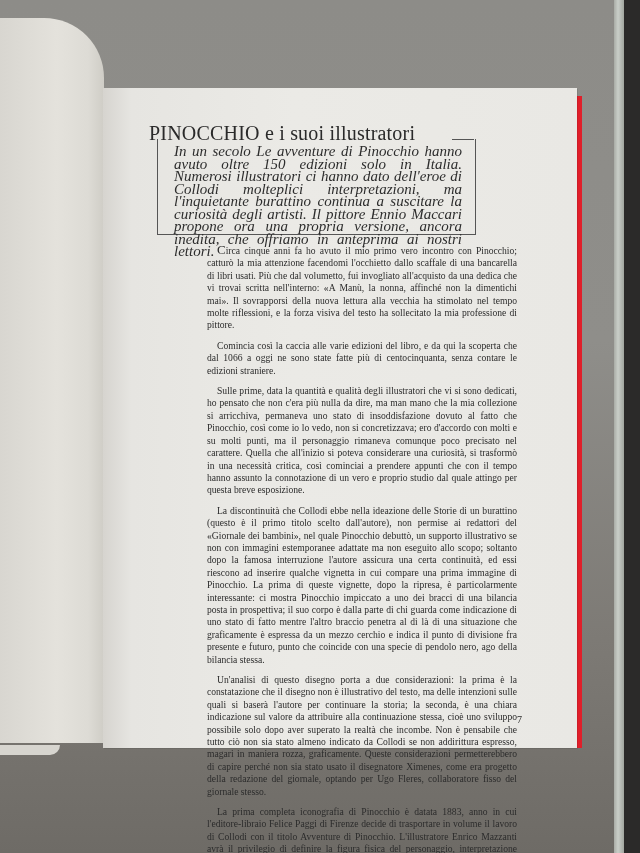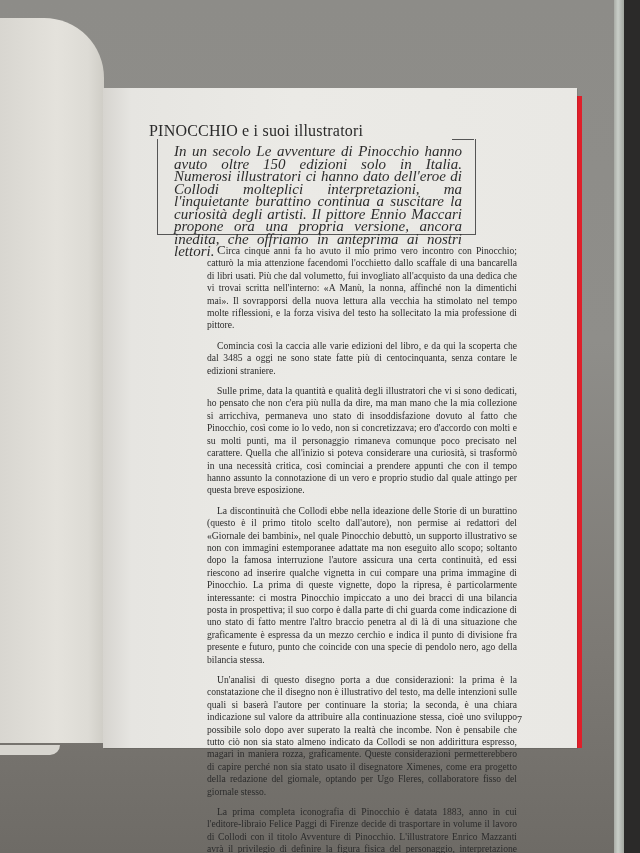--- a/index.html
+++ b/index.html
@@ -29,21 +29,21 @@
     position:absolute; left:575px; top:96px; width:7px; height:652px;
     background:#e01f2a;
   }
   .page {
     position:absolute; left:103px; top:88px; width:474px; height:660px;
     background: linear-gradient(90deg,#d6d4cf 0%,#e6e5e1 6%,#ebeae6 40%,#e9e8e4 100%);
     box-shadow: 1px 1px 0 rgba(0,0,0,0.08);
   }
   .title {
     position:absolute; left:46px; top:34px;
-    font-size:16px; color:#2a2a2a; letter-spacing:0.2px; white-space:nowrap;
+    font-size:20px; color:#2a2a2a; letter-spacing:0.2px; white-space:nowrap;
   }
   .title-rule {
     position:absolute; left:349px; top:51px; width:22px; height:1px; background:#555;
   }
   .box {
     position:absolute; left:54px; top:51px; width:317px; height:95px;
     border-left:1px solid #555; border-right:1px solid #555; border-bottom:1px solid #555;
   }
   .box-text {
     position:absolute; left:16px; top:6px; width:288px;
@@ -72,21 +72,21 @@
 
 <div class="page">
   <div class="title">PINOCCHIO e i suoi illustratori</div>
   <div class="title-rule"></div>
   <div class="box">
     <div class="box-text">In un secolo Le avventure di Pinocchio hanno avuto oltre 150 edizioni solo in Italia. Numerosi illustratori ci hanno dato dell'eroe di Collodi molteplici interpretazioni, ma l'inquietante burattino continua a suscitare la curiosità degli artisti. Il pittore Ennio Maccari propone ora una propria versione, ancora inedita, che offriamo in anteprima ai nostri lettori.</div>
   </div>
 
   <div class="body-text">
     <p class="first"><span class="dropcap">C</span><span>irca cinque anni fa ho avuto il mio primo vero incontro con Pinocchio; catturò la mia attenzione facendomi l'occhietto dallo scaffale di una bancarella di libri usati. Più che dal volumetto, fui invogliato all'acquisto da una dedica che vi trovai scritta nell'interno: «A Manù, la nonna, affinché non la dimentichi mai». Il sovrapporsi della nuova lettura alla vecchia ha stimolato nel tempo molte riflessioni, e la forza visiva del testo ha sollecitato la mia professione di pittore.</span></p>
-    <p>Comincia così la caccia alle varie edizioni del libro, e da qui la scoperta che dal 3485 a oggi ne sono state fatte più di centocinquanta, senza contare le edizioni straniere.</p>
+    <p>Comincia così la caccia alle varie edizioni del libro, e da qui la scoperta che dal 1066 a oggi ne sono state fatte più di centocinquanta, senza contare le edizioni straniere.</p>
     <p>Sulle prime, data la quantità e qualità degli illustratori che vi si sono dedicati, ho pensato che non c'era più nulla da dire, ma man mano che la mia collezione si arricchiva, permaneva uno stato di insoddisfazione dovuto al fatto che Pinocchio, così come io lo vedo, non si concretizzava; ero d'accordo con molti e su molti punti, ma il personaggio rimaneva comunque poco precisato nel carattere. Quella che all'inizio si poteva considerare una curiosità, si trasformò in una necessità critica, così cominciai a prendere appunti che con il tempo hanno assunto la connotazione di un vero e proprio studio dal quale attingo per questa breve esposizione.</p>
     <p>La discontinuità che Collodi ebbe nella ideazione delle Storie di un burattino (questo è il primo titolo scelto dall'autore), non permise ai redattori del «Giornale dei bambini», nel quale Pinocchio debuttò, un supporto illustrativo se non con immagini estemporanee adattate ma non eseguito allo scopo; soltanto dopo la famosa interruzione l'autore assicura una certa continuità, ed essi riescono ad inserire qualche vignetta in cui compare una prima immagine di Pinocchio. La prima di queste vignette, dopo la ripresa, è particolarmente interessante: ci mostra Pinocchio impiccato a uno dei bracci di una bilancia posta in prospettiva; il suo corpo è dalla parte di chi guarda come indicazione di uno stato di fatto mentre l'altro braccio penetra al di là di una situazione che graficamente è espressa da un mezzo cerchio e indica il punto di divisione fra presente e futuro, punto che coincide con una specie di pendolo nero, ago della bilancia stessa.</p>
     <p>Un'analisi di questo disegno porta a due considerazioni: la prima è la constatazione che il disegno non è illustrativo del testo, ma delle intenzioni sulle quali si baserà l'autore per continuare la storia; la seconda, è una chiara indicazione sul valore da attribuire alla continuazione stessa, cioè uno sviluppo possibile solo dopo aver superato la realtà che incombe. Non è pensabile che tutto ciò non sia stato almeno indicato da Collodi se non addirittura espresso, magari in maniera rozza, graficamente. Queste considerazioni permetterebbero di capire perché non sia stato usato il disegnatore Ximenes, come era progetto della redazione del giornale, optando per Ugo Fleres, collaboratore fisso del giornale stesso.</p>
     <p>La prima completa iconografia di Pinocchio è datata 1883, anno in cui l'editore-libraio Felice Paggi di Firenze decide di trasportare in volume il lavoro di Collodi con il titolo Avventure di Pinocchio. L'illustratore Enrico Mazzanti avrà il privilegio di definire la figura fisica del personaggio, interpretazione dalla quale</p>
   </div>
 
   <div class="page-number">7</div>
 </div>
 
 </body></html>

